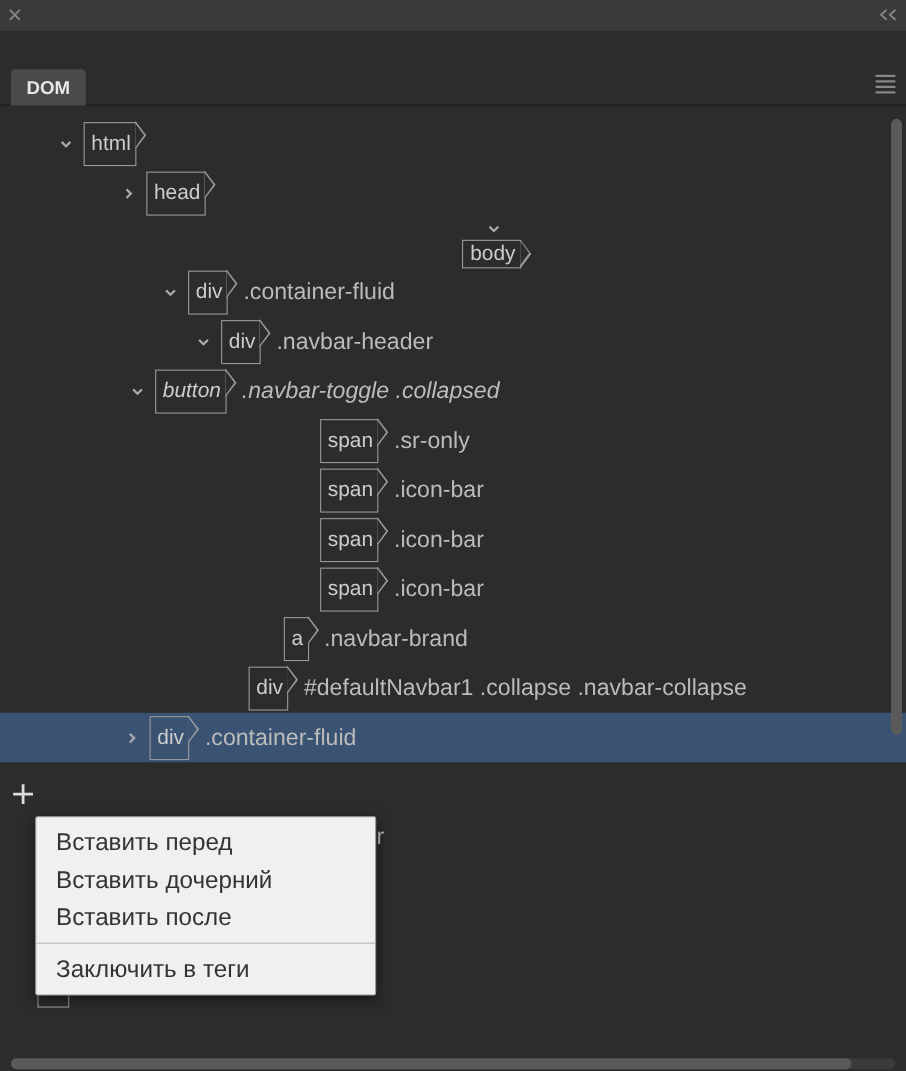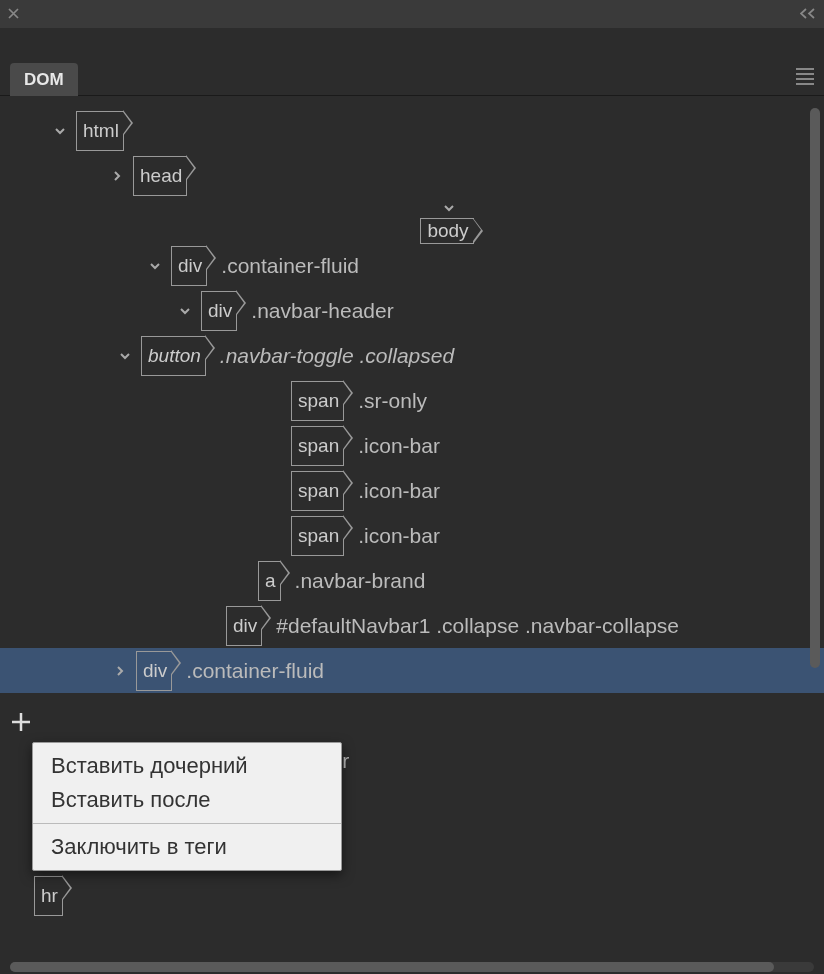--- a/index.html
+++ b/index.html
@@ -368,20 +368,21 @@
     </div>
 
   <div class="add-btn" id="add-btn" style="top: 611px;">
     <svg width="22" height="22" viewBox="0 0 22 22">
         <path d="M11 2 V20 M2 11 H20" stroke="#ddd" stroke-width="2.5"></path>
       </svg>
   </div>
 
   <div class="context-menu" id="ctx" style="left: 32px; top: 646px;">
     <div id="ctx-items1">
+        <div class="context-item">Вставить перед</div>
         <div class="context-item">Вставить дочерний</div>
         <div class="context-item">Вставить после</div>
       </div>
     <div class="context-divider"></div>
     <div id="ctx-items2">
         <div class="context-item">Заключить в теги</div>
       </div>
   </div>
 </div>
 

